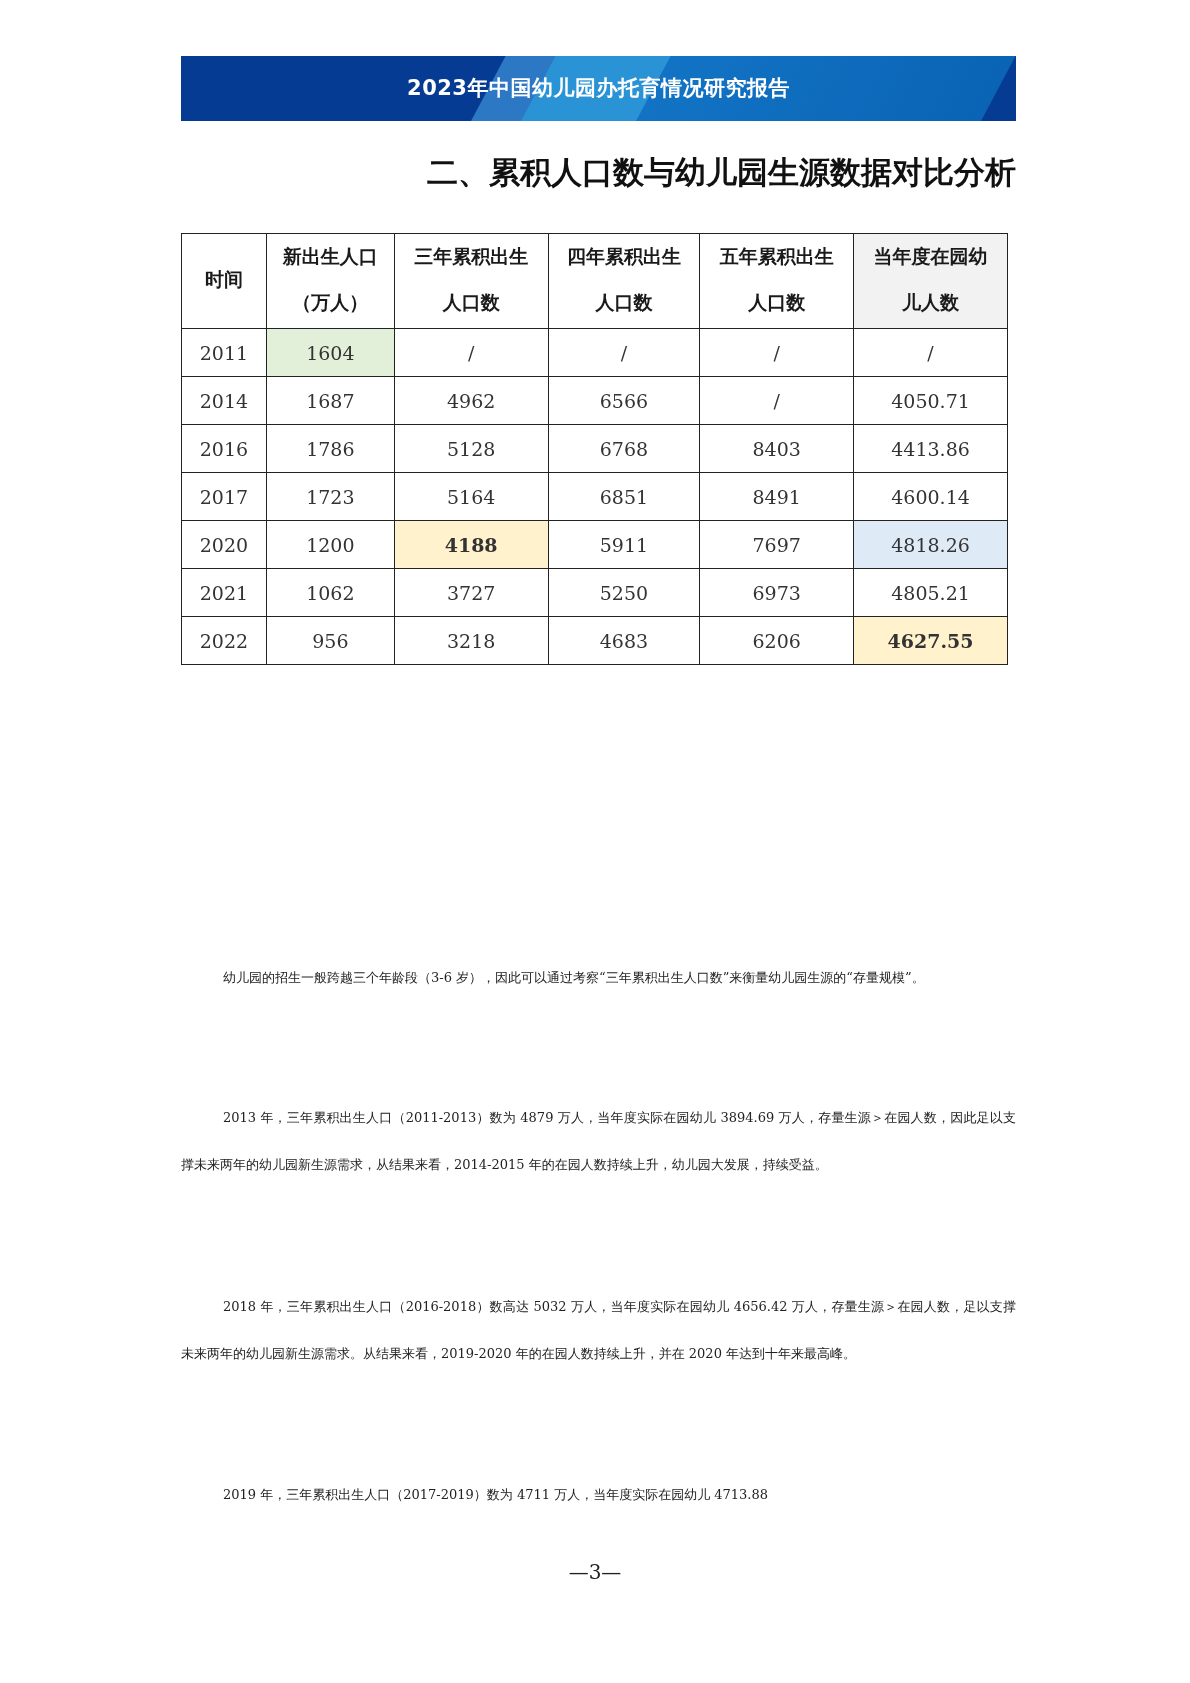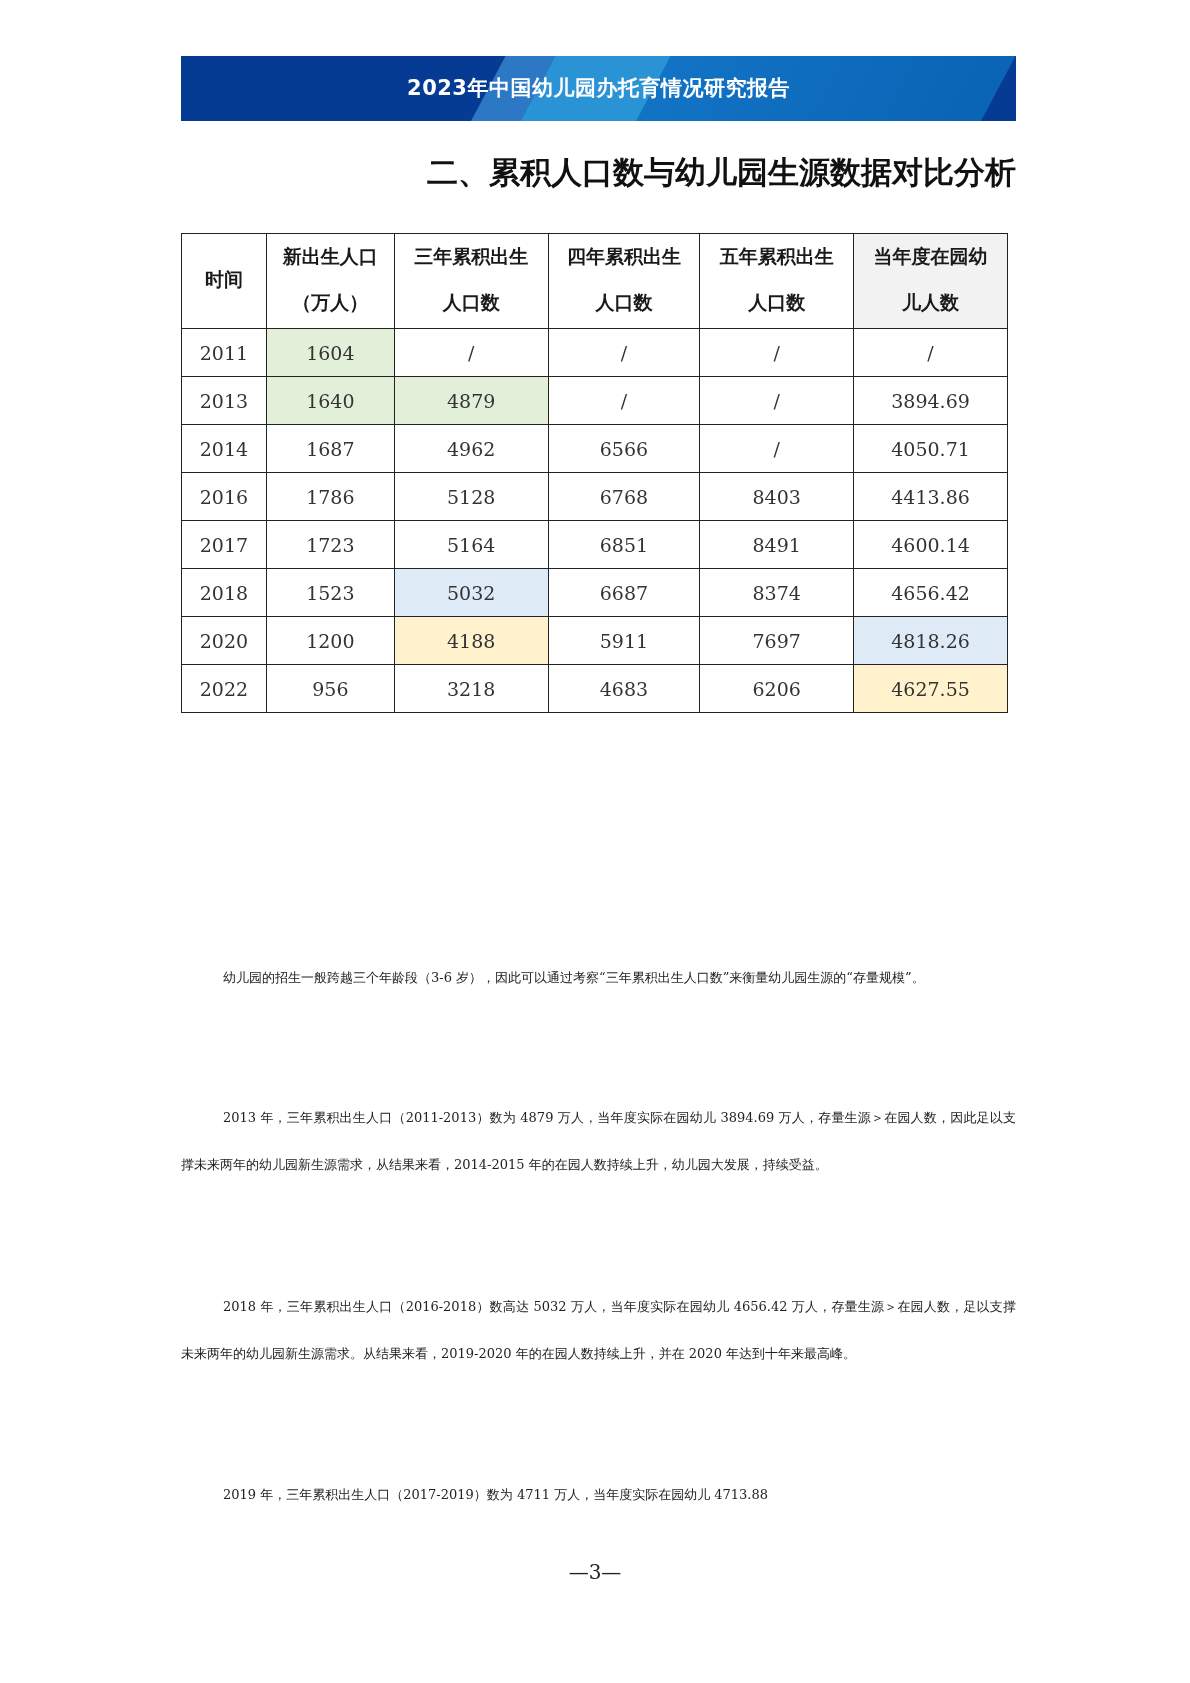--- a/index.html
+++ b/index.html
@@ -18,21 +18,21 @@
   .section-title { position: absolute; left: 181px; width: 835px; top: 152px; text-align: right;
             font-family: "DejaVu Sans", "Liberation Sans", sans-serif; font-weight: bold; font-size: 31px; color: #111; }
   table.data { position: absolute; left: 181px; top: 233px; border-collapse: collapse; width: 827px; }
   table.data th, table.data td { border: 1.5px solid #222; text-align: center; padding: 0; }
   table.data th { height: 94px; font-family: Liberation Mono, monospace; font-weight: bold;
             font-size: 19px; line-height: 46px; color: #1a1a1a; }
   table.data th.shaded { background: #f2f2f2; }
   table.data td { height: 47px; font-size: 19px; color: #333; }
   .g { background: #e2efd9; }
   .b { background: #deeaf6; }
-  .y { background: #fff2cc; }
+  .y { background: #fff2cc; font-weight: bold; }
   .para { position: absolute; left: 181px; width: 835px; font-size: 13px; line-height: 47px; color: #222;
           text-indent: 42px; text-align: justify; margin: 0; }
   .page-num { position: absolute; left: 0; right: 0; top: 1560px; text-align: center; font-size: 20px; color: #222; }
 </style>
 </head>
 <body>
 
 <div class="banner">
   <div class="stripe s1"></div>
   <div class="stripe s2"></div>
@@ -65,28 +65,20 @@
   <tbody>
     <tr>
       <td>2011</td>
       <td class="g">1604</td>
       <td>/</td>
       <td>/</td>
       <td>/</td>
       <td>/</td>
     </tr>
     <tr>
-      <td>2013</td>
-      <td class="g">1640</td>
-      <td class="g">4879</td>
-      <td>/</td>
-      <td>/</td>
-      <td>3894.69</td>
-    </tr>
-    <tr>
       <td>2014</td>
       <td>1687</td>
       <td>4962</td>
       <td>6566</td>
       <td>/</td>
       <td>4050.71</td>
     </tr>
     <tr>
       <td>2016</td>
       <td>1786</td>
@@ -97,34 +89,34 @@
     </tr>
     <tr>
       <td>2017</td>
       <td>1723</td>
       <td>5164</td>
       <td>6851</td>
       <td>8491</td>
       <td>4600.14</td>
     </tr>
     <tr>
-      <td>2018</td>
-      <td>1523</td>
-      <td class="b">5032</td>
-      <td>6687</td>
-      <td>8374</td>
-      <td>4656.42</td>
-    </tr>
-    <tr>
       <td>2020</td>
       <td>1200</td>
       <td class="y">4188</td>
       <td>5911</td>
       <td>7697</td>
       <td class="b">4818.26</td>
+    </tr>
+    <tr>
+      <td>2021</td>
+      <td>1062</td>
+      <td>3727</td>
+      <td>5250</td>
+      <td>6973</td>
+      <td>4805.21</td>
     </tr>
     <tr>
       <td>2022</td>
       <td>956</td>
       <td>3218</td>
       <td>4683</td>
       <td>6206</td>
       <td class="y">4627.55</td>
     </tr>
   </tbody>

